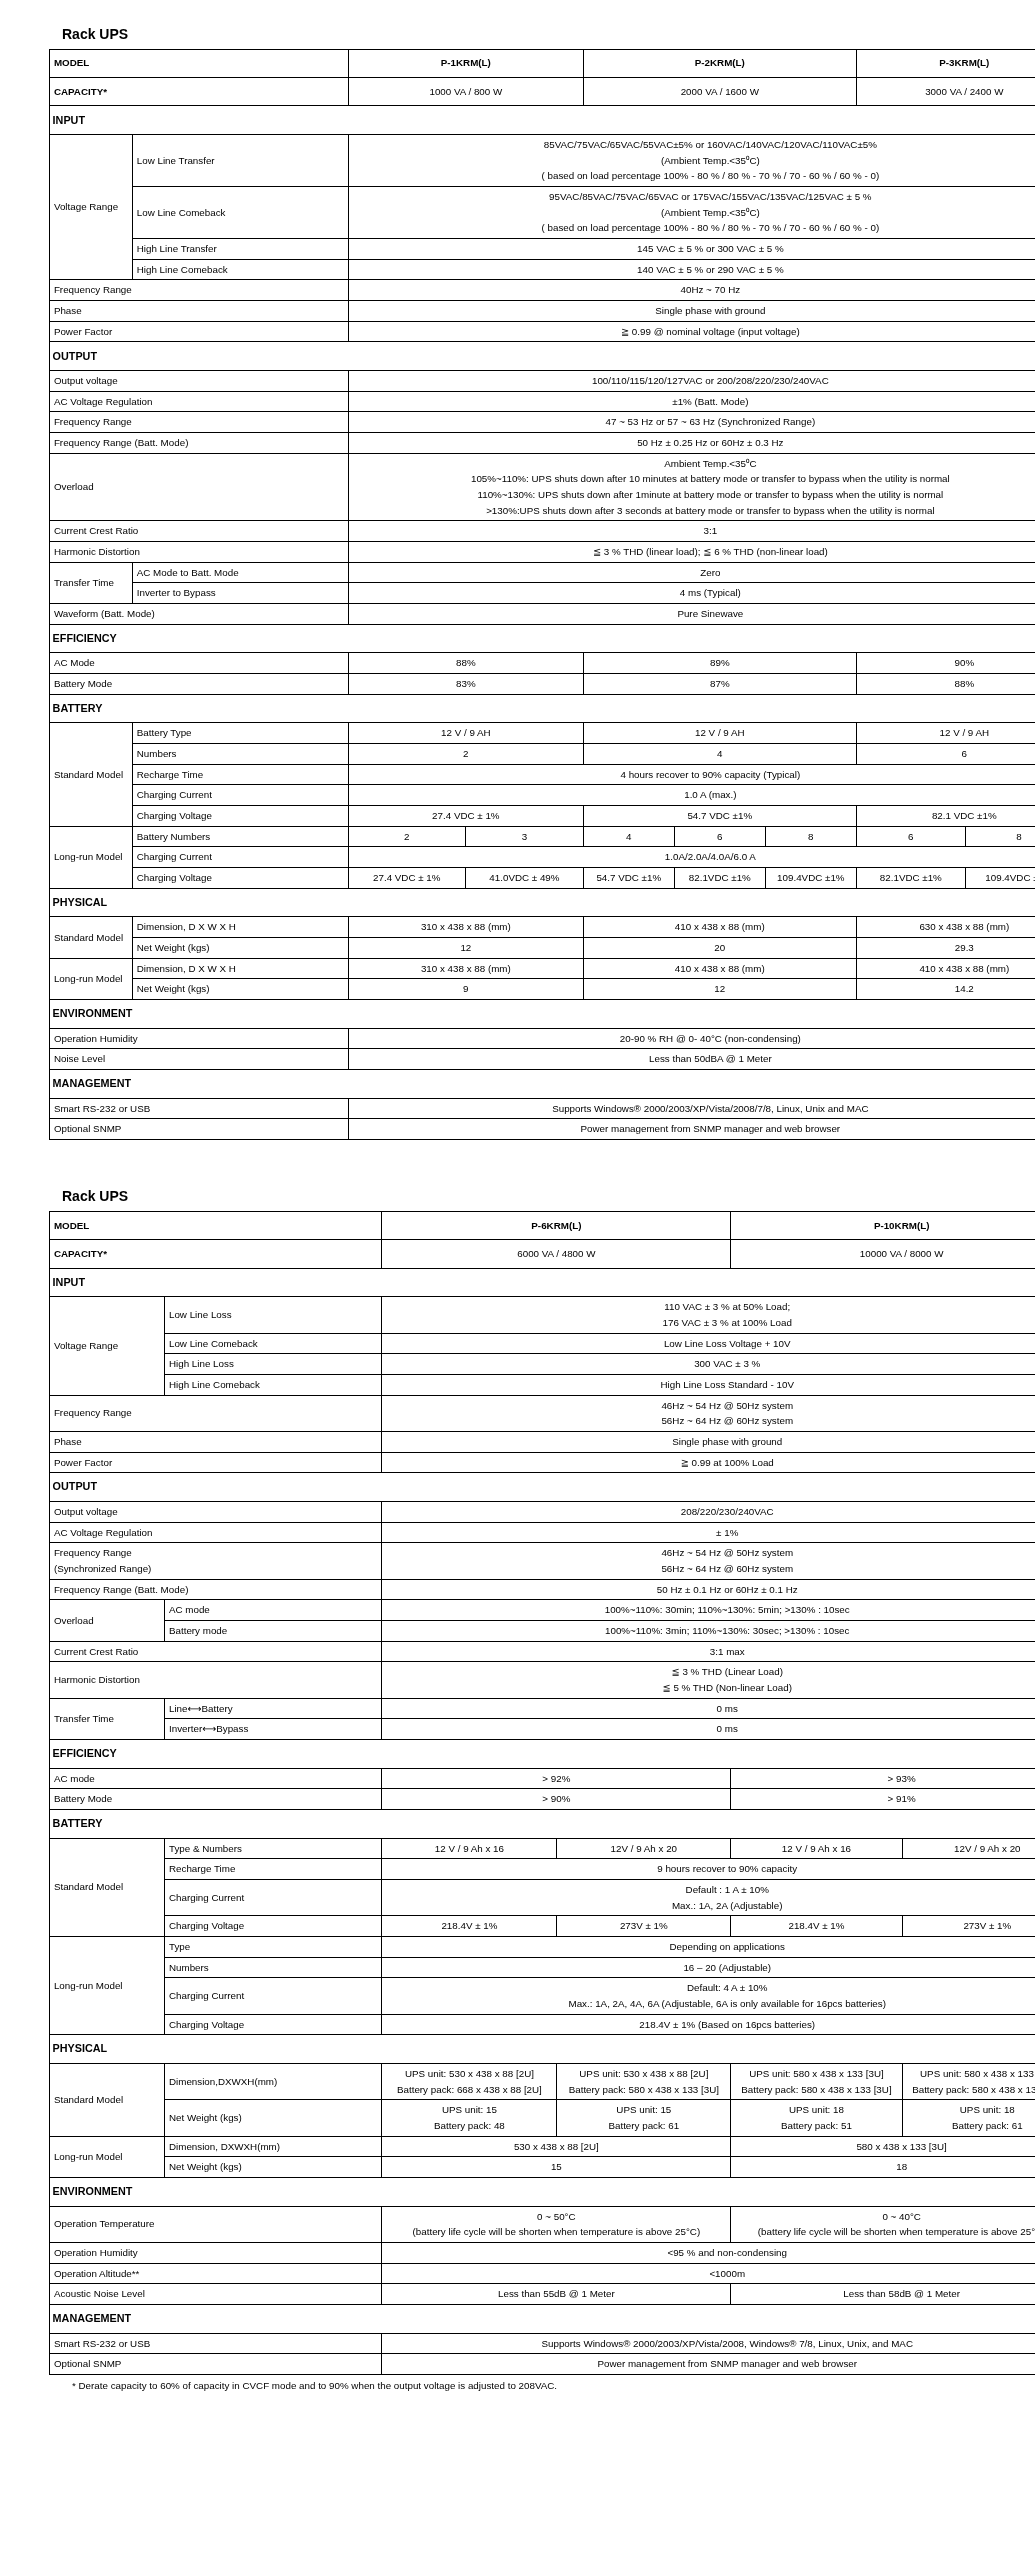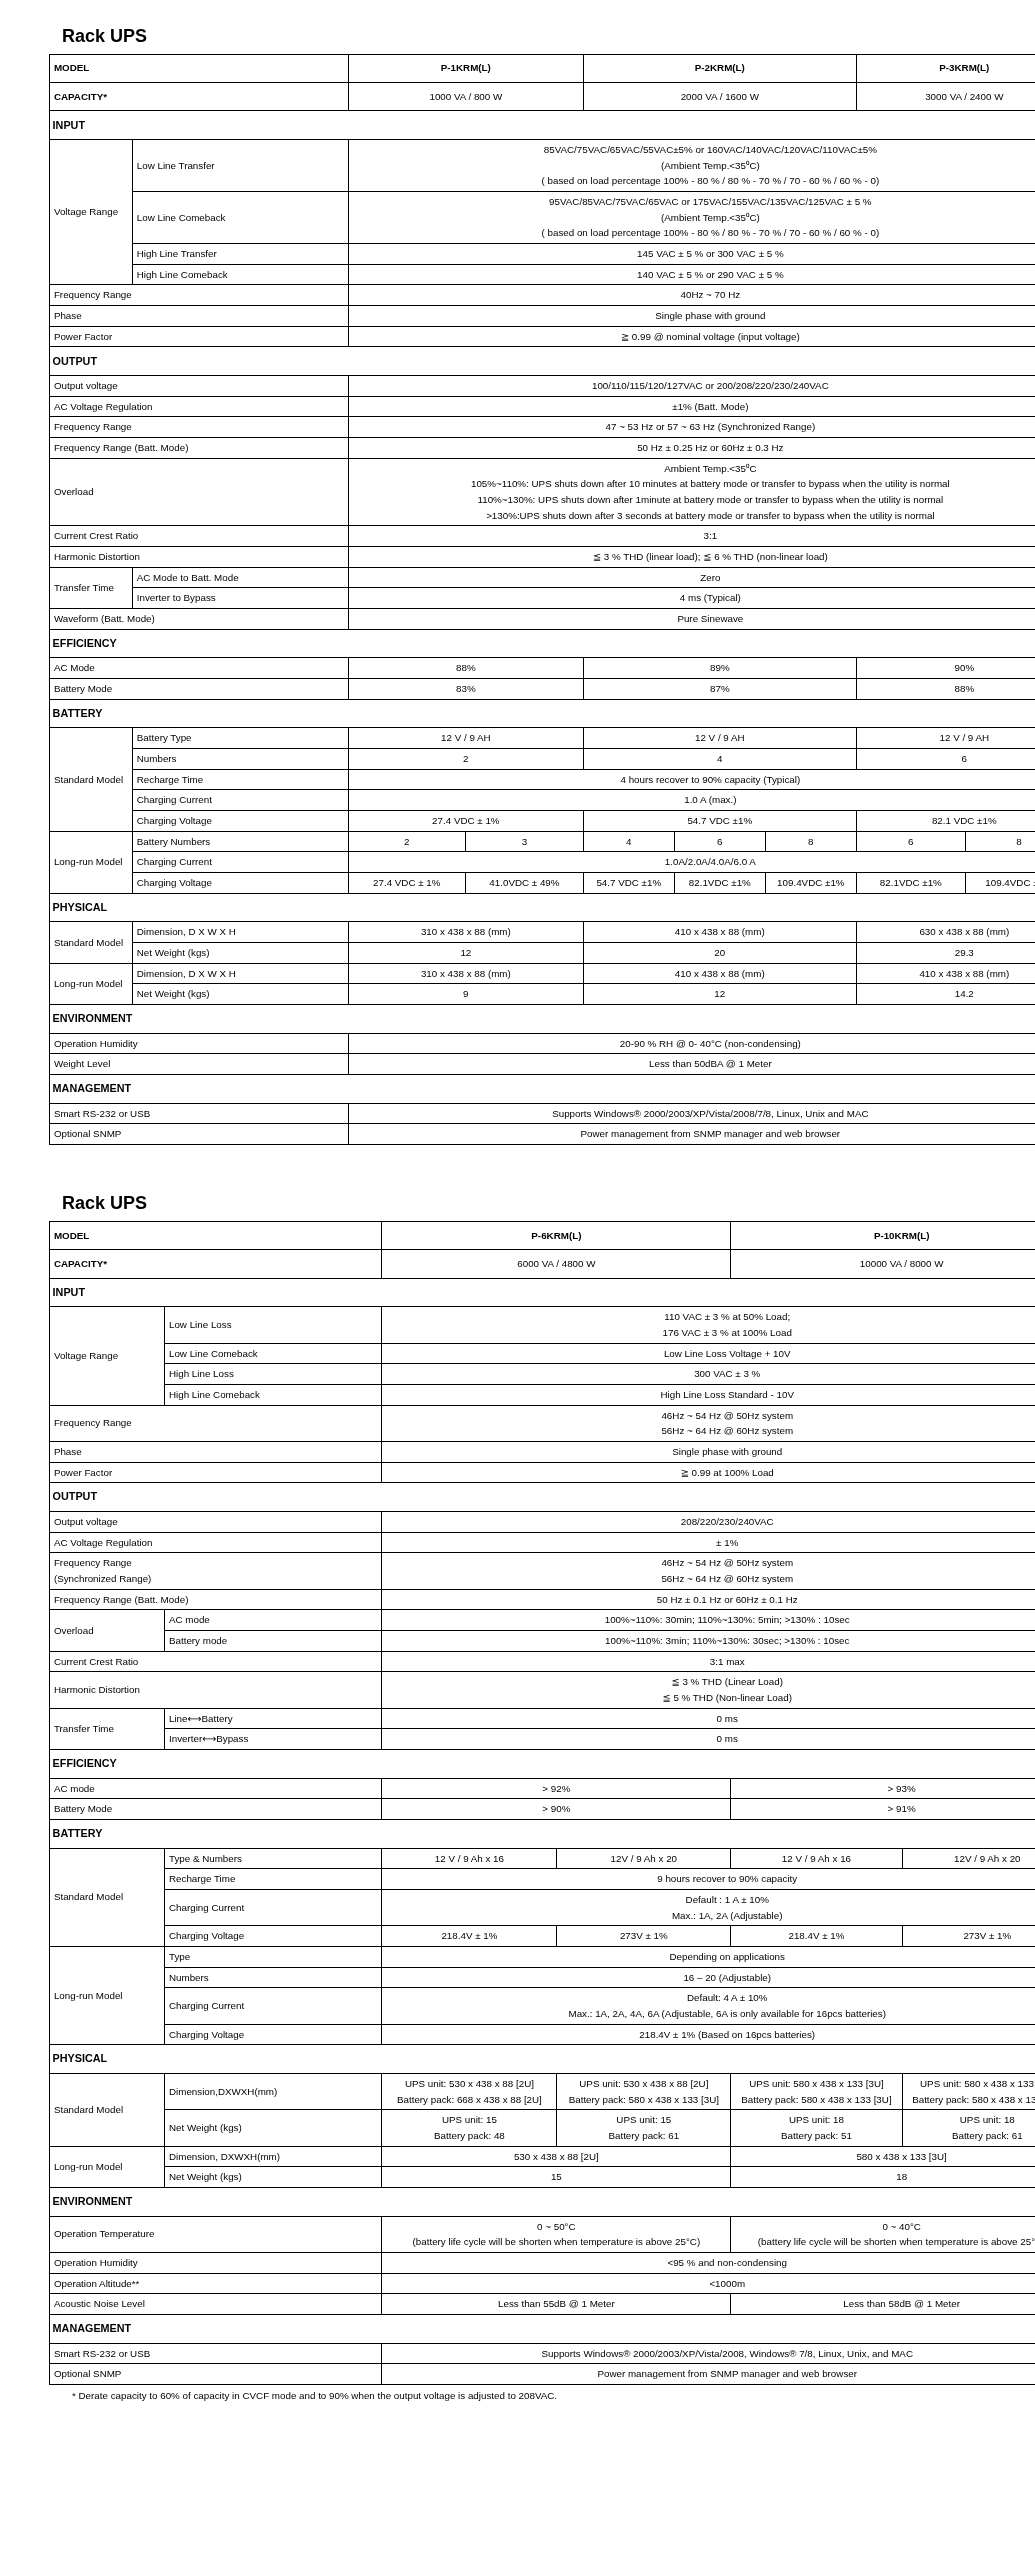--- a/index.html
+++ b/index.html
@@ -3,21 +3,21 @@
 <meta charset="utf-8">
 <style>
   html,body{margin:0;padding:0;background:#ffffff;}
   body{
     width:1035px;
     font-family:"Liberation Sans", sans-serif;
     color:#000;
   }
   .sheet{padding:26px 0 39px 0;}
   h1.title{
-    font-size:18px;
+    font-size:14px;
     font-weight:bold;
     margin:0 0 6.5px 62px;
     letter-spacing:0px;
   }
   .tbl-wrap2{margin-top:48px;}
   table.spec{
     border-collapse:collapse;
     table-layout:fixed;
     width:1024px;
     margin-left:49px;
@@ -263,21 +263,21 @@
       <td class="v" colspan="2">14.2</td>
     </tr>
     <tr class="sec">
           <td colspan="9">ENVIRONMENT</td>
         </tr>
     <tr>
       <td class="t" colspan="2">Operation Humidity</td>
       <td class="v" colspan="7">20-90 % RH @ 0- 40°C (non-condensing)</td>
     </tr>
     <tr>
-      <td class="t" colspan="2">Weight Level</td>
+      <td class="t" colspan="2">Noise Level</td>
       <td class="v" colspan="7">Less than 50dBA @ 1 Meter</td>
     </tr>
     <tr class="sec">
           <td colspan="9">MANAGEMENT</td>
         </tr>
     <tr>
       <td class="t" colspan="2">Smart RS-232 or USB</td>
       <td class="v" colspan="7">Supports Windows® 2000/2003/XP/Vista/2008/7/8, Linux, Unix and MAC</td>
     </tr>
     <tr>

